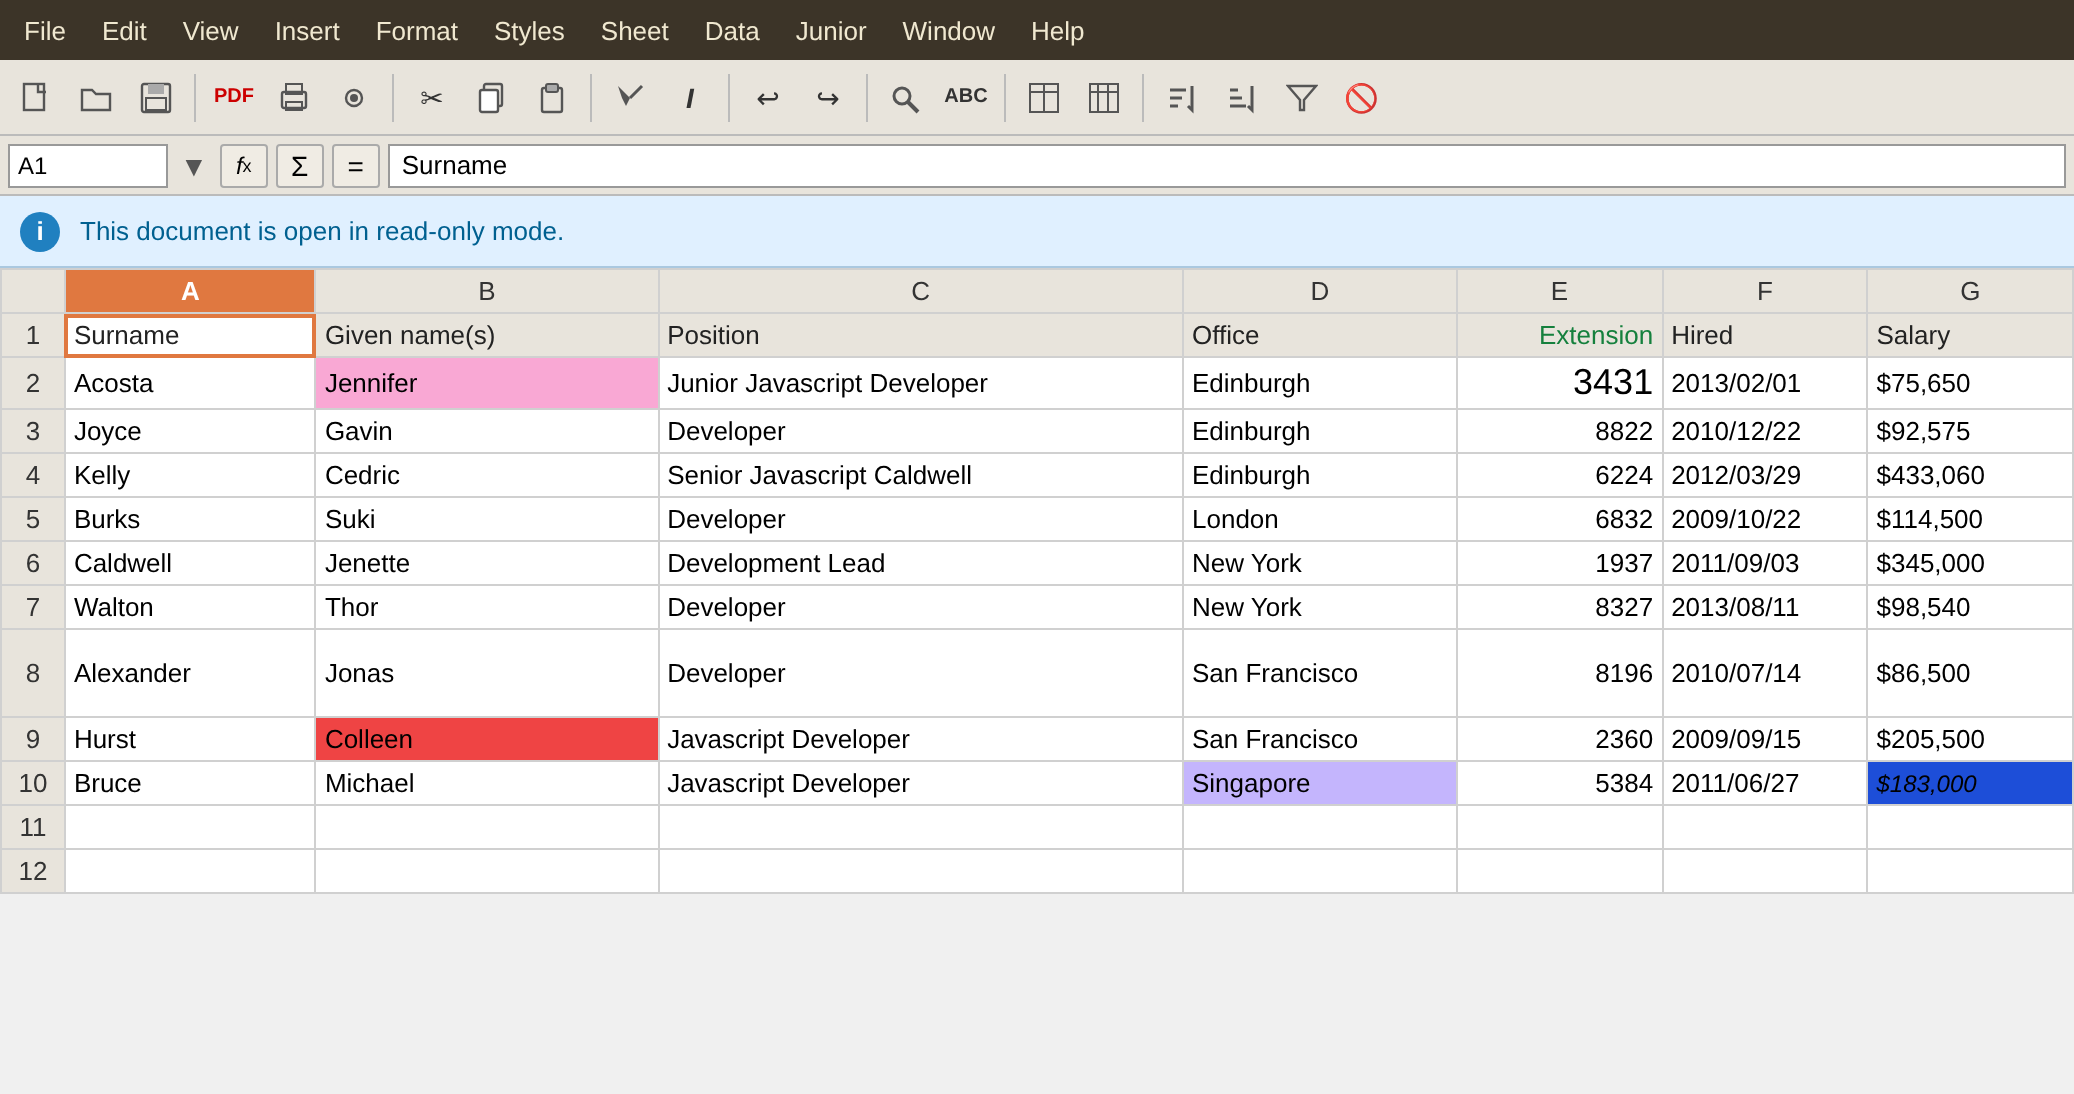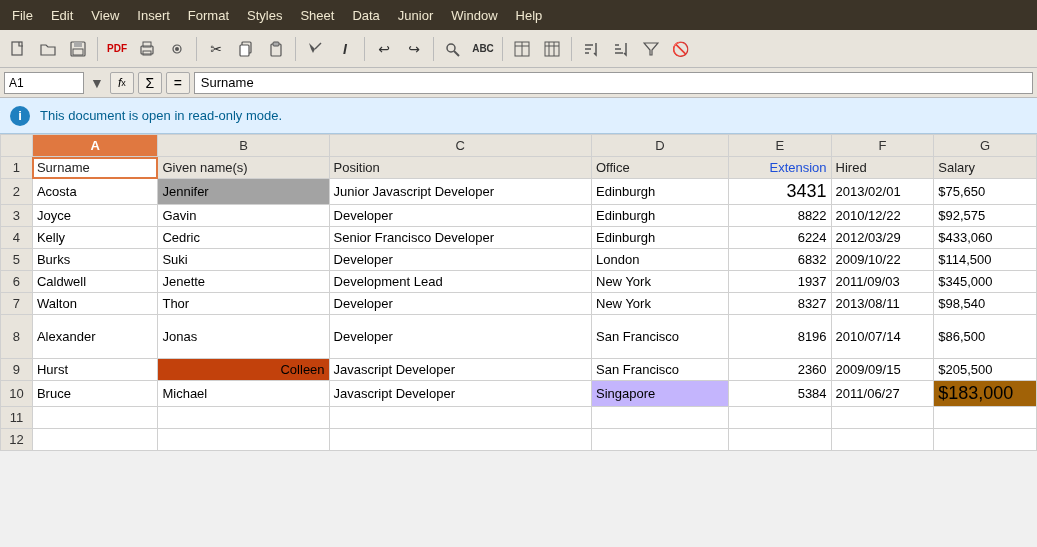--- a/index.html
+++ b/index.html
@@ -331,49 +331,49 @@
         <th class="col-header">G</th>
       </tr>
     </thead>
     <tbody id="sheet-body">
     <tr>
           <td class="row-header">1</td>
           <td class="cell-active" style="background: white; color: rgb(34, 34, 34); font-size: 13px; padding: 2px 4px; border-color: rgb(208, 208, 208);">Surname</td>
           <td style="background: rgb(232, 228, 220); color: rgb(34, 34, 34); font-size: 13px; padding: 2px 4px; border-color: rgb(208, 208, 208);">Given name(s)</td>
           <td style="background: rgb(232, 228, 220); color: rgb(34, 34, 34); font-size: 13px; padding: 2px 4px; border-color: rgb(208, 208, 208);">Position</td>
           <td style="background: rgb(232, 228, 220); color: rgb(34, 34, 34); font-size: 13px; padding: 2px 4px; border-color: rgb(208, 208, 208);">Office</td>
-          <td style="background: rgb(232, 228, 220); color: #1d4ed8; text-align: right; font-size: 13px; padding: 2px 4px; border-color: rgb(208, 208, 208);">Extension</td>
+          <td style="background: rgb(232, 228, 220); color: #15803d; text-align: right; font-size: 13px; padding: 2px 4px; border-color: rgb(208, 208, 208);">Extension</td>
           <td style="background: rgb(232, 228, 220); color: rgb(34, 34, 34); font-size: 13px; padding: 2px 4px; border-color: rgb(208, 208, 208);">Hired</td>
           <td style="background: rgb(232, 228, 220); color: rgb(34, 34, 34); font-size: 13px; padding: 2px 4px; border-color: rgb(208, 208, 208);">Salary</td>
         </tr>
         <tr>
           <td class="row-header">2</td>
           <td style="background: white; font-size: 13px; padding: 2px 4px; border-color: rgb(208, 208, 208);">Acosta</td>
-          <td style="background: #a3a3a3; font-size: 13px; padding: 2px 4px; border-color: rgb(208, 208, 208);">Jennifer</td>
+          <td style="background: #f9a8d4; font-size: 13px; padding: 2px 4px; border-color: rgb(208, 208, 208);">Jennifer</td>
           <td style="background: white; font-size: 13px; padding: 2px 4px; border-color: rgb(208, 208, 208);">Junior Javascript Developer</td>
           <td style="background: white; font-size: 13px; padding: 2px 4px; border-color: rgb(208, 208, 208);">Edinburgh</td>
           <td style="background: white; text-align: right; font-size: 18px; padding: 2px 4px; border-color: rgb(208, 208, 208);">3431</td>
           <td style="background: white; font-size: 13px; padding: 2px 4px; border-color: rgb(208, 208, 208);">2013/02/01</td>
           <td style="background: white; font-size: 13px; padding: 2px 4px; border-color: rgb(208, 208, 208);">$75,650</td>
         </tr>
         <tr>
           <td class="row-header">3</td>
           <td style="background: white; font-size: 13px; padding: 2px 4px; border-color: rgb(208, 208, 208);">Joyce</td>
           <td style="background: white; font-size: 13px; padding: 2px 4px; border-color: rgb(208, 208, 208);">Gavin</td>
           <td style="background: white; font-size: 13px; padding: 2px 4px; border-color: rgb(208, 208, 208);">Developer</td>
           <td style="background: white; font-size: 13px; padding: 2px 4px; border-color: rgb(208, 208, 208);">Edinburgh</td>
           <td style="background: white; text-align: right; font-size: 13px; padding: 2px 4px; border-color: rgb(208, 208, 208);">8822</td>
           <td style="background: white; font-size: 13px; padding: 2px 4px; border-color: rgb(208, 208, 208);">2010/12/22</td>
           <td style="background: white; font-size: 13px; padding: 2px 4px; border-color: rgb(208, 208, 208);">$92,575</td>
         </tr>
         <tr>
           <td class="row-header">4</td>
           <td style="background: white; font-size: 13px; padding: 2px 4px; border-color: rgb(208, 208, 208);">Kelly</td>
           <td style="background: white; font-size: 13px; padding: 2px 4px; border-color: rgb(208, 208, 208);">Cedric</td>
-          <td style="background: white; font-size: 13px; padding: 2px 4px; border-color: rgb(208, 208, 208);">Senior Francisco Developer</td>
+          <td style="background: white; font-size: 13px; padding: 2px 4px; border-color: rgb(208, 208, 208);">Senior Javascript Caldwell</td>
           <td style="background: white; font-size: 13px; padding: 2px 4px; border-color: rgb(208, 208, 208);">Edinburgh</td>
           <td style="background: white; text-align: right; font-size: 13px; padding: 2px 4px; border-color: rgb(208, 208, 208);">6224</td>
           <td style="background: white; font-size: 13px; padding: 2px 4px; border-color: rgb(208, 208, 208);">2012/03/29</td>
           <td style="background: white; font-size: 13px; padding: 2px 4px; border-color: rgb(208, 208, 208);">$433,060</td>
         </tr>
         <tr>
           <td class="row-header">5</td>
           <td style="background: white; font-size: 13px; padding: 2px 4px; border-color: rgb(208, 208, 208);">Burks</td>
           <td style="background: white; font-size: 13px; padding: 2px 4px; border-color: rgb(208, 208, 208);">Suki</td>
           <td style="background: white; font-size: 13px; padding: 2px 4px; border-color: rgb(208, 208, 208);">Developer</td>
@@ -408,36 +408,36 @@
           <td style="background: white; font-size: 13px; padding: 2px 4px; border-color: rgb(208, 208, 208);">Jonas</td>
           <td style="background: white; font-size: 13px; padding: 2px 4px; border-color: rgb(208, 208, 208);">Developer</td>
           <td style="background: white; font-size: 13px; padding: 2px 4px; border-color: rgb(208, 208, 208);">San Francisco</td>
           <td style="background: white; text-align: right; font-size: 13px; padding: 2px 4px; border-color: rgb(208, 208, 208);">8196</td>
           <td style="background: white; font-size: 13px; padding: 14px 4px; border-color: rgb(208, 208, 208);">2010/07/14</td>
           <td style="background: white; font-size: 13px; padding: 2px 4px; border-color: rgb(208, 208, 208);">$86,500</td>
         </tr>
         <tr>
           <td class="row-header">9</td>
           <td style="background: white; font-size: 13px; padding: 2px 4px; border-color: rgb(208, 208, 208);">Hurst</td>
-          <td style="background: #c2410c; font-size: 13px; padding: 2px 4px; border-color: rgb(208, 208, 208); text-align: right;">Colleen</td>
+          <td style="background: #ef4444; font-size: 13px; padding: 2px 4px; border-color: rgb(208, 208, 208);">Colleen</td>
           <td style="background: white; font-size: 13px; padding: 2px 4px; border-color: rgb(208, 208, 208);">Javascript Developer</td>
           <td style="background: white; font-size: 13px; padding: 2px 4px; border-color: rgb(208, 208, 208);">San Francisco</td>
           <td style="background: white; text-align: right; font-size: 13px; padding: 2px 4px; border-color: rgb(208, 208, 208);">2360</td>
           <td style="background: white; font-size: 13px; padding: 2px 4px; border-color: rgb(208, 208, 208);">2009/09/15</td>
           <td style="background: white; font-size: 13px; padding: 2px 4px; border-color: rgb(208, 208, 208);">$205,500</td>
         </tr>
         <tr>
           <td class="row-header">10</td>
           <td style="background: white; font-size: 13px; padding: 2px 4px; border-color: rgb(208, 208, 208);">Bruce</td>
           <td style="background: white; font-size: 13px; padding: 2px 4px; border-color: rgb(208, 208, 208);">Michael</td>
           <td style="background: white; font-size: 13px; padding: 2px 4px; border-color: rgb(208, 208, 208);">Javascript Developer</td>
           <td style="background: #c4b5fd; font-size: 13px; padding: 2px 4px; border-color: rgb(208, 208, 208); margin-left: 32px;">Singapore</td>
           <td style="background: white; text-align: right; font-size: 13px; padding: 2px 4px; border-color: rgb(208, 208, 208);">5384</td>
           <td style="background: white; font-size: 13px; padding: 2px 4px; border-color: rgb(208, 208, 208);">2011/06/27</td>
-          <td style="background: #a16207; font-size: 18px; padding: 2px 4px; border-color: rgb(208, 208, 208);">$183,000</td>
+          <td style="background: #1d4ed8; font-size: 12px; padding: 2px 4px; border-color: rgb(208, 208, 208); font-style: italic;">$183,000</td>
         </tr>
         <tr>
           <td class="row-header">11</td>
           <td style="background: white; font-size: 13px; padding: 2px 4px; border-color: rgb(208, 208, 208);"></td>
           <td style="background: white; font-size: 13px; padding: 2px 4px; border-color: rgb(208, 208, 208);"></td>
           <td style="background: white; font-size: 13px; padding: 2px 4px; border-color: rgb(208, 208, 208);"></td>
           <td style="background: white; font-size: 13px; padding: 2px 4px; border-color: rgb(208, 208, 208);"></td>
           <td style="background: white; text-align: right; font-size: 13px; padding: 2px 4px; border-color: rgb(208, 208, 208);"></td>
           <td style="background: white; font-size: 13px; padding: 2px 4px; border-color: rgb(208, 208, 208);"></td>
           <td style="background: white; font-size: 13px; padding: 2px 4px; border-color: rgb(208, 208, 208);"></td>

